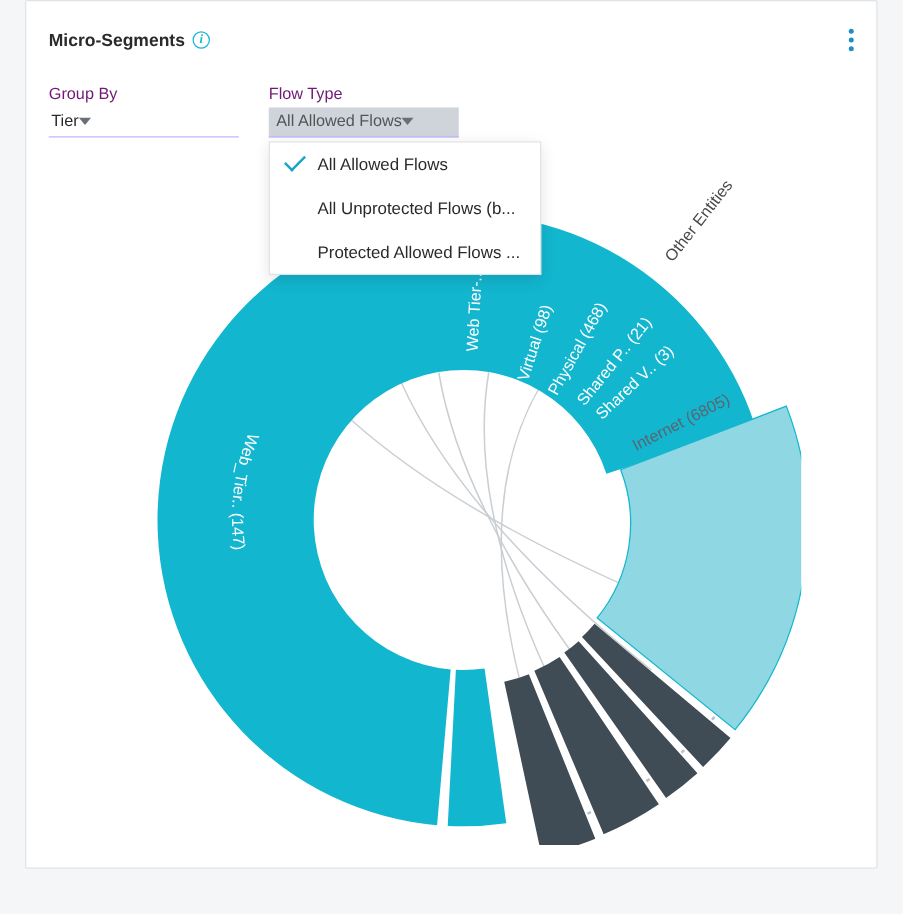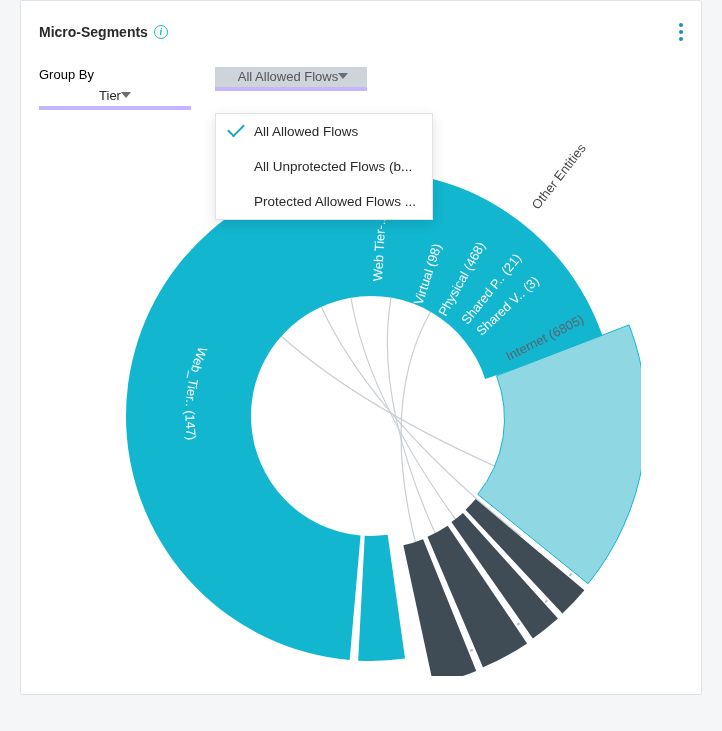--- a/index.html
+++ b/index.html
@@ -6,22 +6,22 @@
     html, body { width: 722px; height: 731px; font-family: -apple-system, "Helvetica Neue", Arial, sans-serif; background: #f5f6f7; color: #2a2a2a; }
     .wrap { padding: 0 20px 20px 20px; }
     .panel { background: #fff; border: 1px solid #dfe3e8; border-radius: 2px; position: relative; width: 682px; height: 695px; }
     .panel-head { display: flex; align-items: center; justify-content: space-between; padding: 16px 12px 0 18px; }
     .panel-title { font-size: 14px; font-weight: 700; color: #2a2a2a; display: flex; align-items: center; gap: 6px; }
     .info-icon { width: 14px; height: 14px; border: 1.5px solid #15b7d6; color: #15b7d6; border-radius: 50%; display: inline-flex; align-items: center; justify-content: center; font-size: 10px; font-style: italic; font-family: Georgia, serif; line-height: 1; font-weight: 700; }
     .kebab { display: flex; flex-direction: column; gap: 3px; padding: 6px; cursor: pointer; }
     .kebab span { width: 4px; height: 4px; background: #1c91c0; border-radius: 50%; }
     .filters { display: flex; gap: 24px; padding: 20px 0 0 18px; font-size: 13px; }
     .filter { display: flex; flex-direction: column; gap: 4px; }
-    .filter-label { font-size: 13px; color: #000000; }
-    .sel { width: 152px; height: 24px; border: none; border-bottom: 4px solid #c4b5fd; display: flex; align-items: center; justify-content: center; padding: 0 2px 2px 2px; cursor: pointer; background: transparent; }
+    .filter-label { font-size: 13px; color: #701a75; }
+    .sel { width: 152px; height: 24px; border: none; border-bottom: 1px solid #c4b5fd; display: flex; align-items: center; justify-content: flex-start; padding: 0 2px 2px 2px; cursor: pointer; background: transparent; }
     .sel.filled { background: #cfd4da; padding-left: 6px; }
     .sel-text { font-size: 13px; color: #2a2a2a; }
     .sel.filled .sel-text { color: #555; }
     .chev { width: 10px; height: 6px; }
     .chev svg { display: block; }
     .dropdown { position: absolute; left: 194px; top: 112px; width: 218px; background: #fff; border: 1px solid #dfe3e8; box-shadow: 0 4px 12px rgba(0,0,0,.12); z-index: 5; }
     .dd-item { font-size: 13.5px; color: #2a2a2a; padding: 10px 12px 10px 38px; position: relative; cursor: pointer; white-space: nowrap; overflow: hidden; text-overflow: ellipsis; }
     .dd-item.selected::before { content: ""; position: absolute; left: 12px; top: 10px; width: 14px; height: 7px; border-left: 2px solid #1aa5c8; border-bottom: 2px solid #1aa5c8; transform: rotate(-45deg); }
     .chart-stage { position: absolute; left: 80px; top: 135px; width: 540px; height: 540px; }
     .chart-stage svg { width: 540px; height: 540px; display: block; }
@@ -52,20 +52,21 @@
         <div class="sel">
           <span class="sel-text">Tier</span>
           <span class="chev">
             <svg viewBox="0 0 10 6">
                 <path d="M0 0 L5 6 L10 0" fill="#6a6f75"></path>
               </svg>
           </span>
         </div>
       </div>
       <div class="filter">
+        <span class="filter-label">Flow Type</span>
         <div class="sel filled">
           <span class="sel-text">All Allowed Flows</span>
           <span class="chev">
             <svg viewBox="0 0 10 6">
                 <path d="M0 0 L5 6 L10 0" fill="#6a6f75"></path>
               </svg>
           </span>
         </div>
       </div>
     </div>

